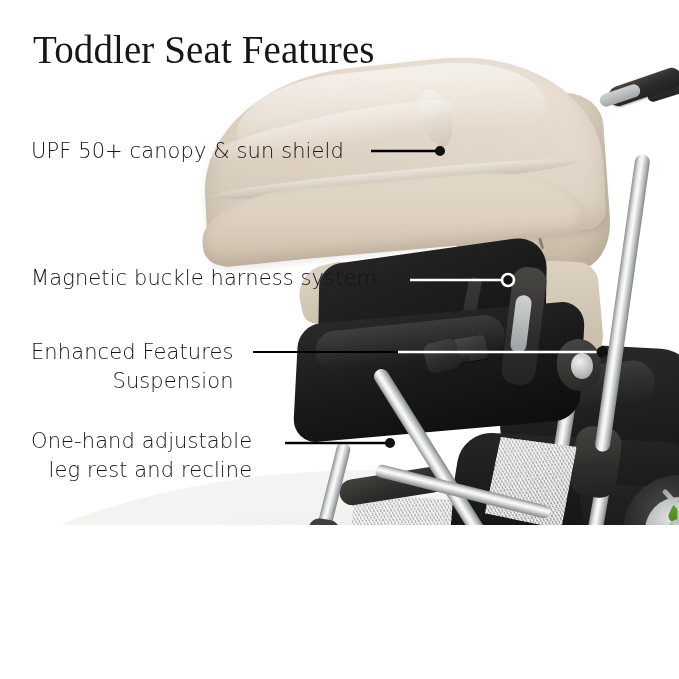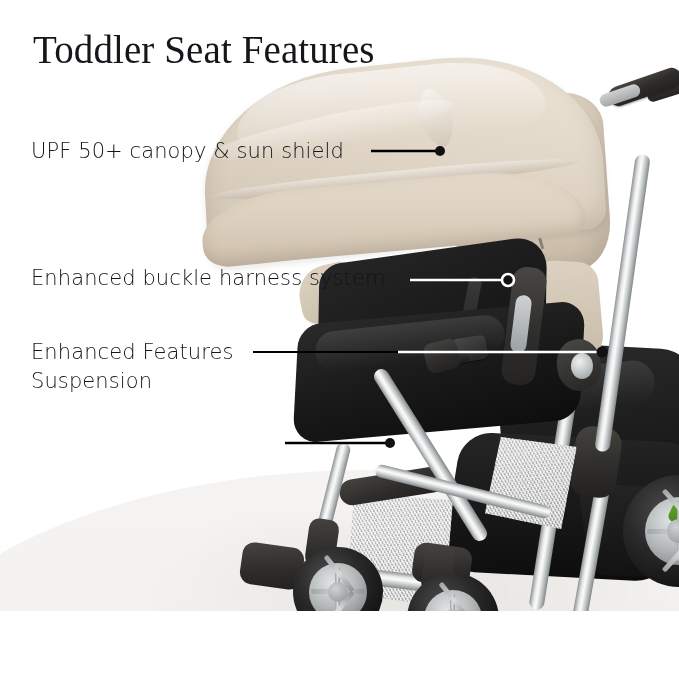--- a/index.html
+++ b/index.html
@@ -2,21 +2,21 @@
 <html><head>
 <meta charset="utf-8">
 <style>
   html,body{margin:0;padding:0;}
   body{
     width:679px;height:679px;
     background:#ffffff;
     font-family:"DejaVu Sans",sans-serif;
     overflow:hidden;
   }
-  #stage{position:relative;width:679px;height:611px;background:#fff;overflow:hidden;}
+  #stage{position:relative;width:679px;height:525px;background:#fff;overflow:hidden;}
 
   
   .floor{
     position:absolute;left:-120px;top:470px;width:980px;height:420px;
     border-radius:50% 50% 0 0 / 58% 58% 0 0;
     background:linear-gradient(180deg,#f4f3f1 0%,#f2f1ee 40%,#efeeeb 100%);
     opacity:.95;
   }
   .floor2{
     position:absolute;left:140px;top:520px;width:560px;height:180px;
@@ -30,21 +30,21 @@
     font-family:"Liberation Serif","DejaVu Serif",serif;
     font-size:39px;font-weight:400;color:#16161a;
     letter-spacing:.1px;white-space:nowrap;
   }
 
   
   .label{
     position:absolute;
     font-family:"DejaVu Sans",sans-serif;
     font-size:21px;font-weight:300;color:#15151a;
-    line-height:29px;white-space:pre-line;letter-spacing:.1px;
+    line-height:29px;white-space:pre-line;letter-spacing:.1px;text-align:right;
   }
   .lbl1{left:31px;top:137px;}
   .lbl2{left:31px;top:264px;}
   .lbl3{left:31px;top:338px;}
   .lbl4{left:31px;top:427px;}
 
   
   #leaders{position:absolute;left:0;top:0;width:679px;height:679px;pointer-events:none;}
 
   
@@ -401,23 +401,25 @@
     <div class="spoke" style="left:171px;top:561px;width:54px;height:5px;"></div>
     <div class="spoke" style="left:177px;top:543px;width:44px;height:5px;transform:rotate(52deg);"></div>
     <div class="spoke" style="left:177px;top:579px;width:44px;height:5px;transform:rotate(-52deg);"></div>
     <div class="hubcap" style="left:188px;top:554px;width:20px;height:20px;"></div>
 
   </div>
 
   <div class="title">Toddler Seat Features</div>
 
   <div class="label lbl1">UPF 50+ canopy &amp; sun shield</div>
-  <div class="label lbl2">Enhanced buckle harness system</div>
+  <div class="label lbl2">Magnetic buckle harness system</div>
   <div class="label lbl3">Enhanced Features
 Suspension</div>
+  <div class="label lbl4">One-hand adjustable
+leg rest and recline</div>
 
   <svg id="leaders" viewBox="0 0 679 679">
 
     <g>
       <line x1="371" y1="151" x2="440" y2="151" stroke="#000" stroke-width="2.4"></line>
       <circle cx="440" cy="151" r="5" fill="#111"></circle>
     </g>
 
     <g>
       <line x1="410" y1="280" x2="508" y2="280" stroke="#ffffff" stroke-width="2.6"></line>

